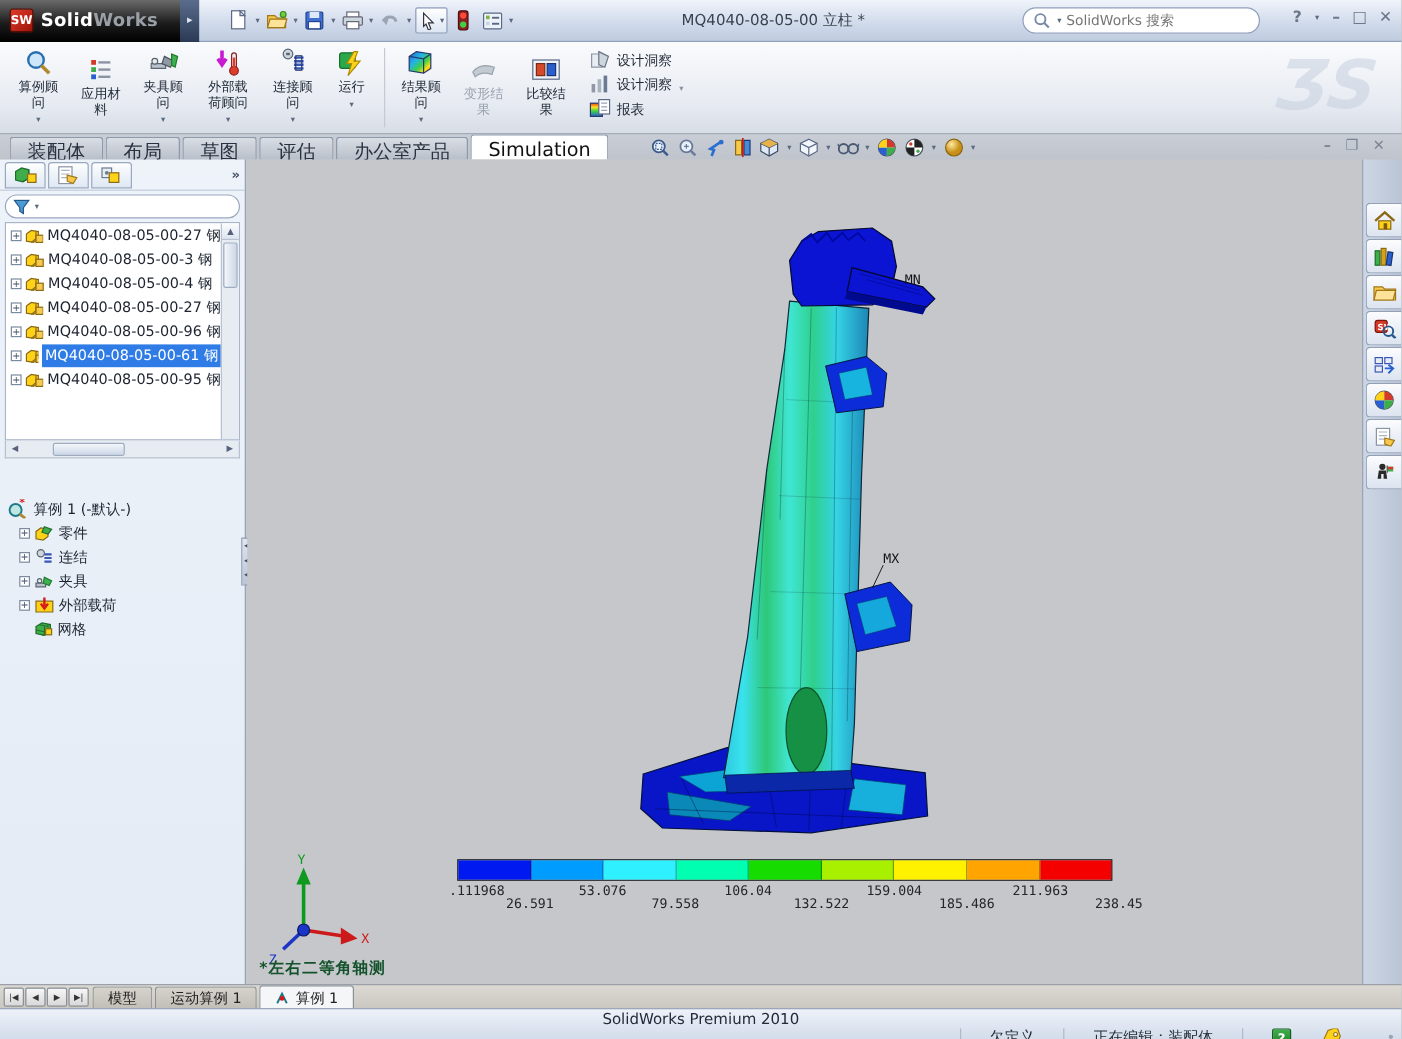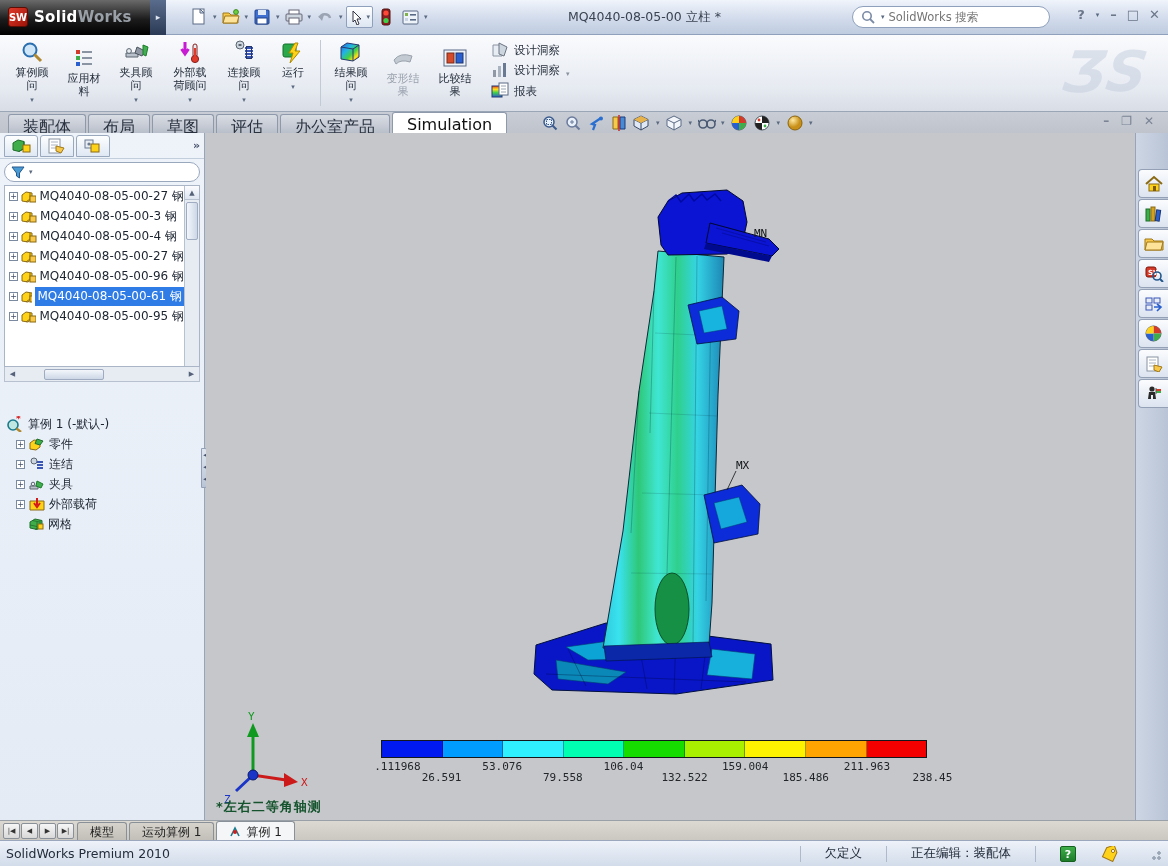--- a/index.html
+++ b/index.html
@@ -103,21 +103,21 @@
     background:linear-gradient(#dfe6f0,#b9c4d6); border:1px solid #93a0b6; border-radius:0 4px 4px 0;
     color:#44506a; font-size:7px; line-height:12px; text-align:center; }
 
   
   #viewport { position:absolute; left:206px; top:0; width:929px; height:687px; background:#c6c7ca; }
   #modelsvg { position:absolute; left:0; top:0; }
   .mn-mx { position:absolute; font-size:11px; color:#101418; font-family:"DejaVu Sans Mono",monospace; }
   .annotation { position:absolute; left:10px; top:665px; font-size:13px; font-weight:bold; color:#14532d;
     letter-spacing:1px; }
   
-  .legend { position:absolute; left:175px; top:583px; width:546px;margin-top:24px; }
+  .legend { position:absolute; left:175px; top:583px; width:546px; }
   .legend-bar { display:flex; height:18px; border:1px solid #14181c; }
   .legend-bar .seg { flex:1; border-right:1px solid rgba(0,0,0,.35); }
   .legend-bar .seg:last-child { border-right:none; }
   .legend-labels { position:relative; height:30px; font-family:"DejaVu Sans Mono",monospace;
     font-size:11px; color:#22262b; }
   .legend-labels span { position:absolute; transform:translateX(-50%); white-space:nowrap; }
   .legend-labels .rowtop { top:2px; }
   .legend-labels .rowbot { top:13px; }
 
   
@@ -136,21 +136,21 @@
   .nav-btn { width:17px; height:16px; background:linear-gradient(#f6f6f6,#d8d8d8); border:1px solid #8a9098;
     font-size:7px; color:#333; display:flex; align-items:center; justify-content:center; border-radius:2px; }
   .btab { height:18px; padding:2px 12px 0 12px; font-size:12px; color:#222; border:1px solid #8a9098;
     border-bottom:none; background:linear-gradient(#d6d3cc,#c2bfb8); border-radius:3px 3px 0 0;
     margin-right:2px; display:flex; align-items:center; gap:4px; white-space:nowrap; }
   .btab.active { background:#f4f6f8; height:19px; }
 
   
   #statusbar { position:absolute; left:0; top:840px; width:1168px; height:26px;
     background:linear-gradient(#eef2f9,#d2dcea); border-top:1px solid #9aa7bd;
-    display:flex; align-items:center; padding:0 6px; color:#222c3a; font-size:12.5px; }
+    display:flex; align-items:center; padding:0 6px; color:#222c3a; font-size:12.5px;flex-direction:column; }
   .sb-right { margin-left:auto; display:flex; align-items:center; gap:24px; }
   .sb-sep { width:1px; height:16px; background:#aeb9ca; }
   .sb-help { width:16px; height:16px; background:linear-gradient(#3fae4a,#1d7c2a); color:#fff;
     font-weight:bold; font-size:11px; text-align:center; line-height:16px; border:1px solid #14601e;
     border-radius:2px; }
   .sb-grip { width:14px; height:14px; margin-left:4px;
     background:
       radial-gradient(circle at 11px 11px,#9aa5b5 1.5px,transparent 2px),
       radial-gradient(circle at 11px 6px,#9aa5b5 1.5px,transparent 2px),
       radial-gradient(circle at 6px 11px,#9aa5b5 1.5px,transparent 2px); }

